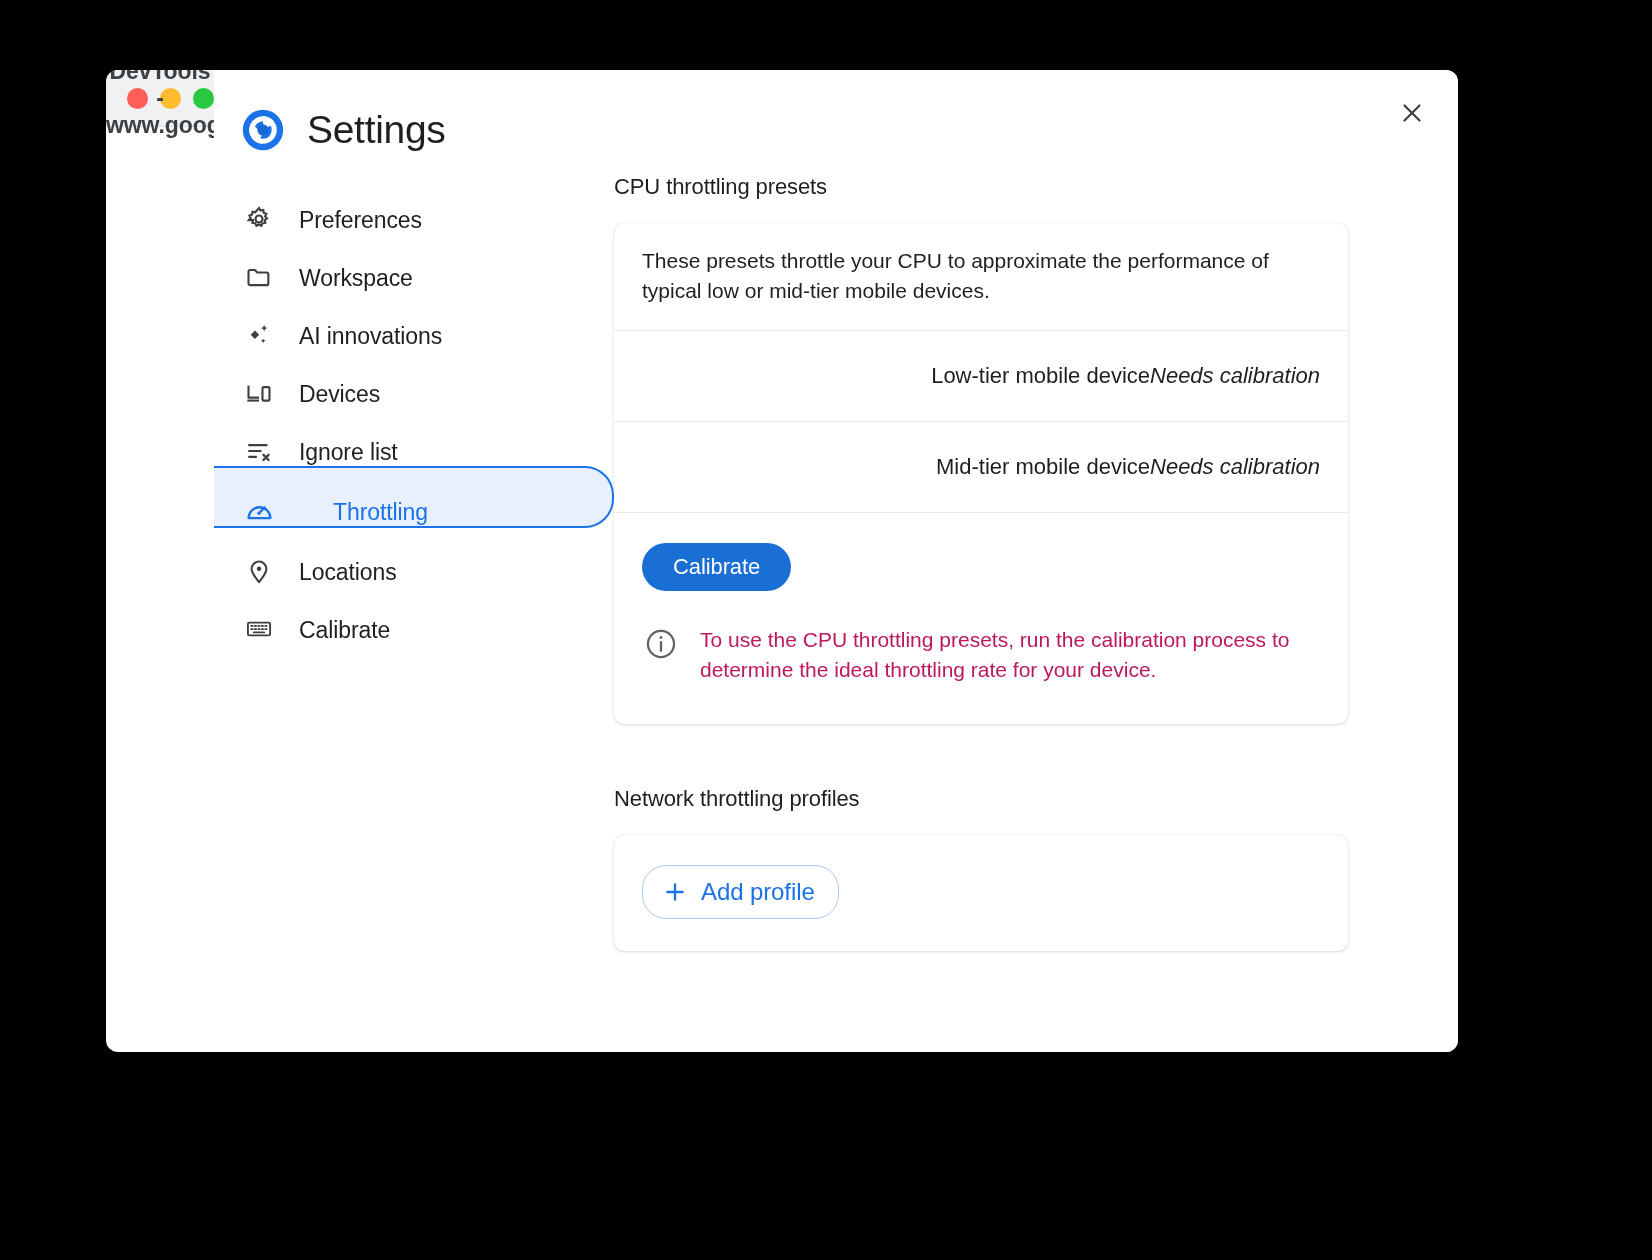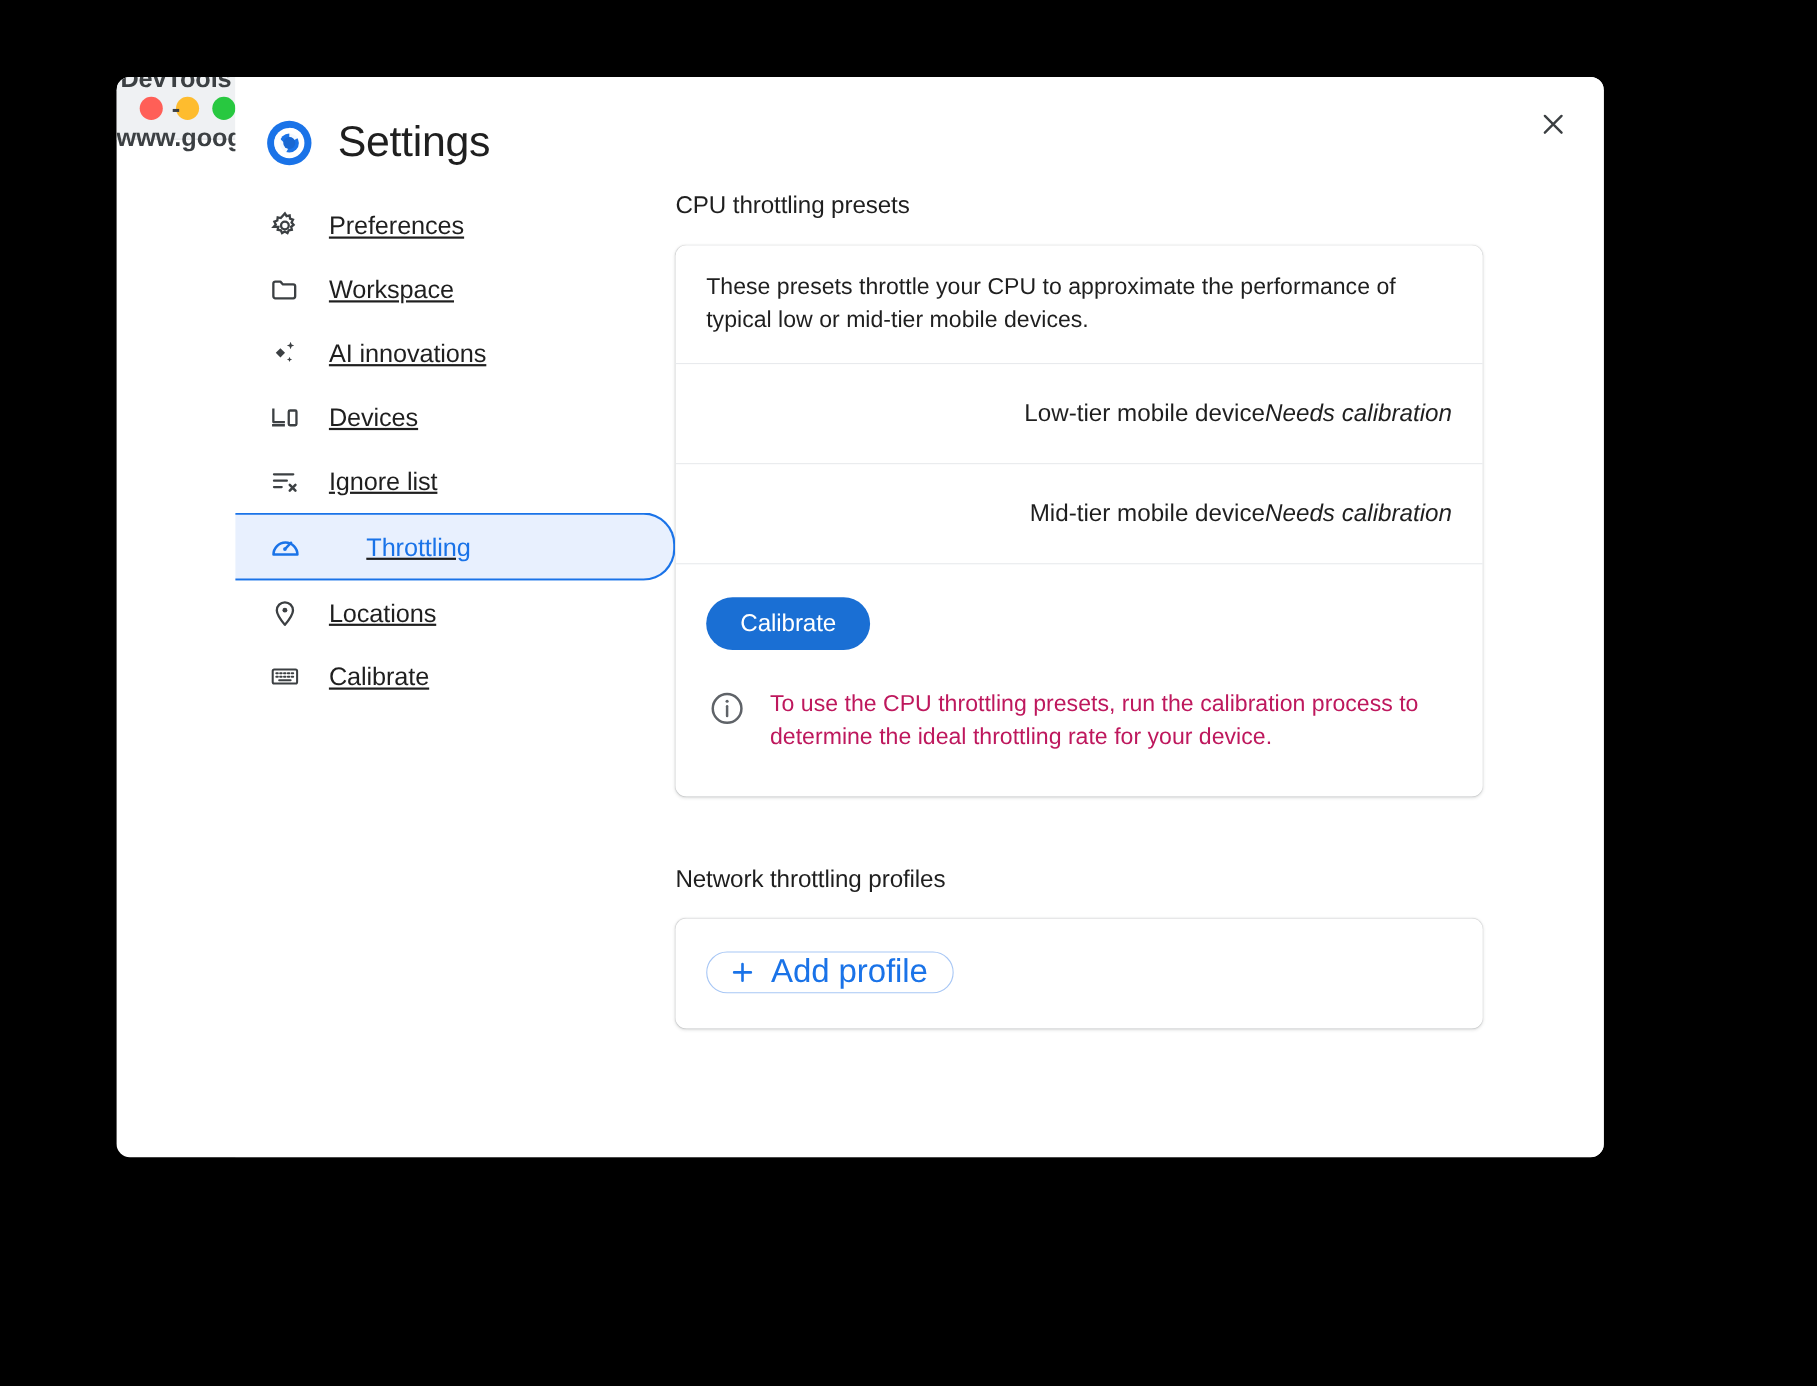--- a/index.html
+++ b/index.html
@@ -81,28 +81,27 @@
 
   
   .cols { display: flex; align-items: flex-start; }
   .sidebar {
     width: 400px;
     flex: 0 0 400px;
     padding-top: 24px;
   }
   .nav-item {
     display: flex;
-    align-items: center;
+    align-items: flex-end;
     gap: 25px;
     height: 58px;
     padding-left: 30px;
     cursor: pointer;
     color: #1f1f1f;
     position: relative;
-    text-decoration: underline;
   }
   .nav-item .nav-icon {
     width: 30px; height: 30px;
     display: flex; align-items: center; justify-content: center;
     flex: 0 0 30px;
   }
   .nav-item .nav-label {
     font-size: 23px;
     color: #1f1f1f;
     letter-spacing: -0.1px;
@@ -187,27 +186,27 @@
     max-width: 790px;
   }
 
   .section-spacer { height: 62px; }
 
   .card-network { padding: 30px 28px 32px 28px; }
   .btn-outline {
     display: inline-flex;
     align-items: center;
     gap: 13px;
-    height: 38px;
+    height: 54px;
     padding: 0 23px 0 19px;
     border: 1px solid #a8c7f5;
     border-radius: 24px;
     background: #ffffff;
     color: #1a73e8;
-    font-size: 30px;
+    font-size: 24px;
     font-family: "Liberation Sans", sans-serif;
     cursor: pointer;
     letter-spacing: -0.1px;
   }
   .plus-icon { display:block; }
 </style>
 </head>
 <body>
 
 <div class="window">

